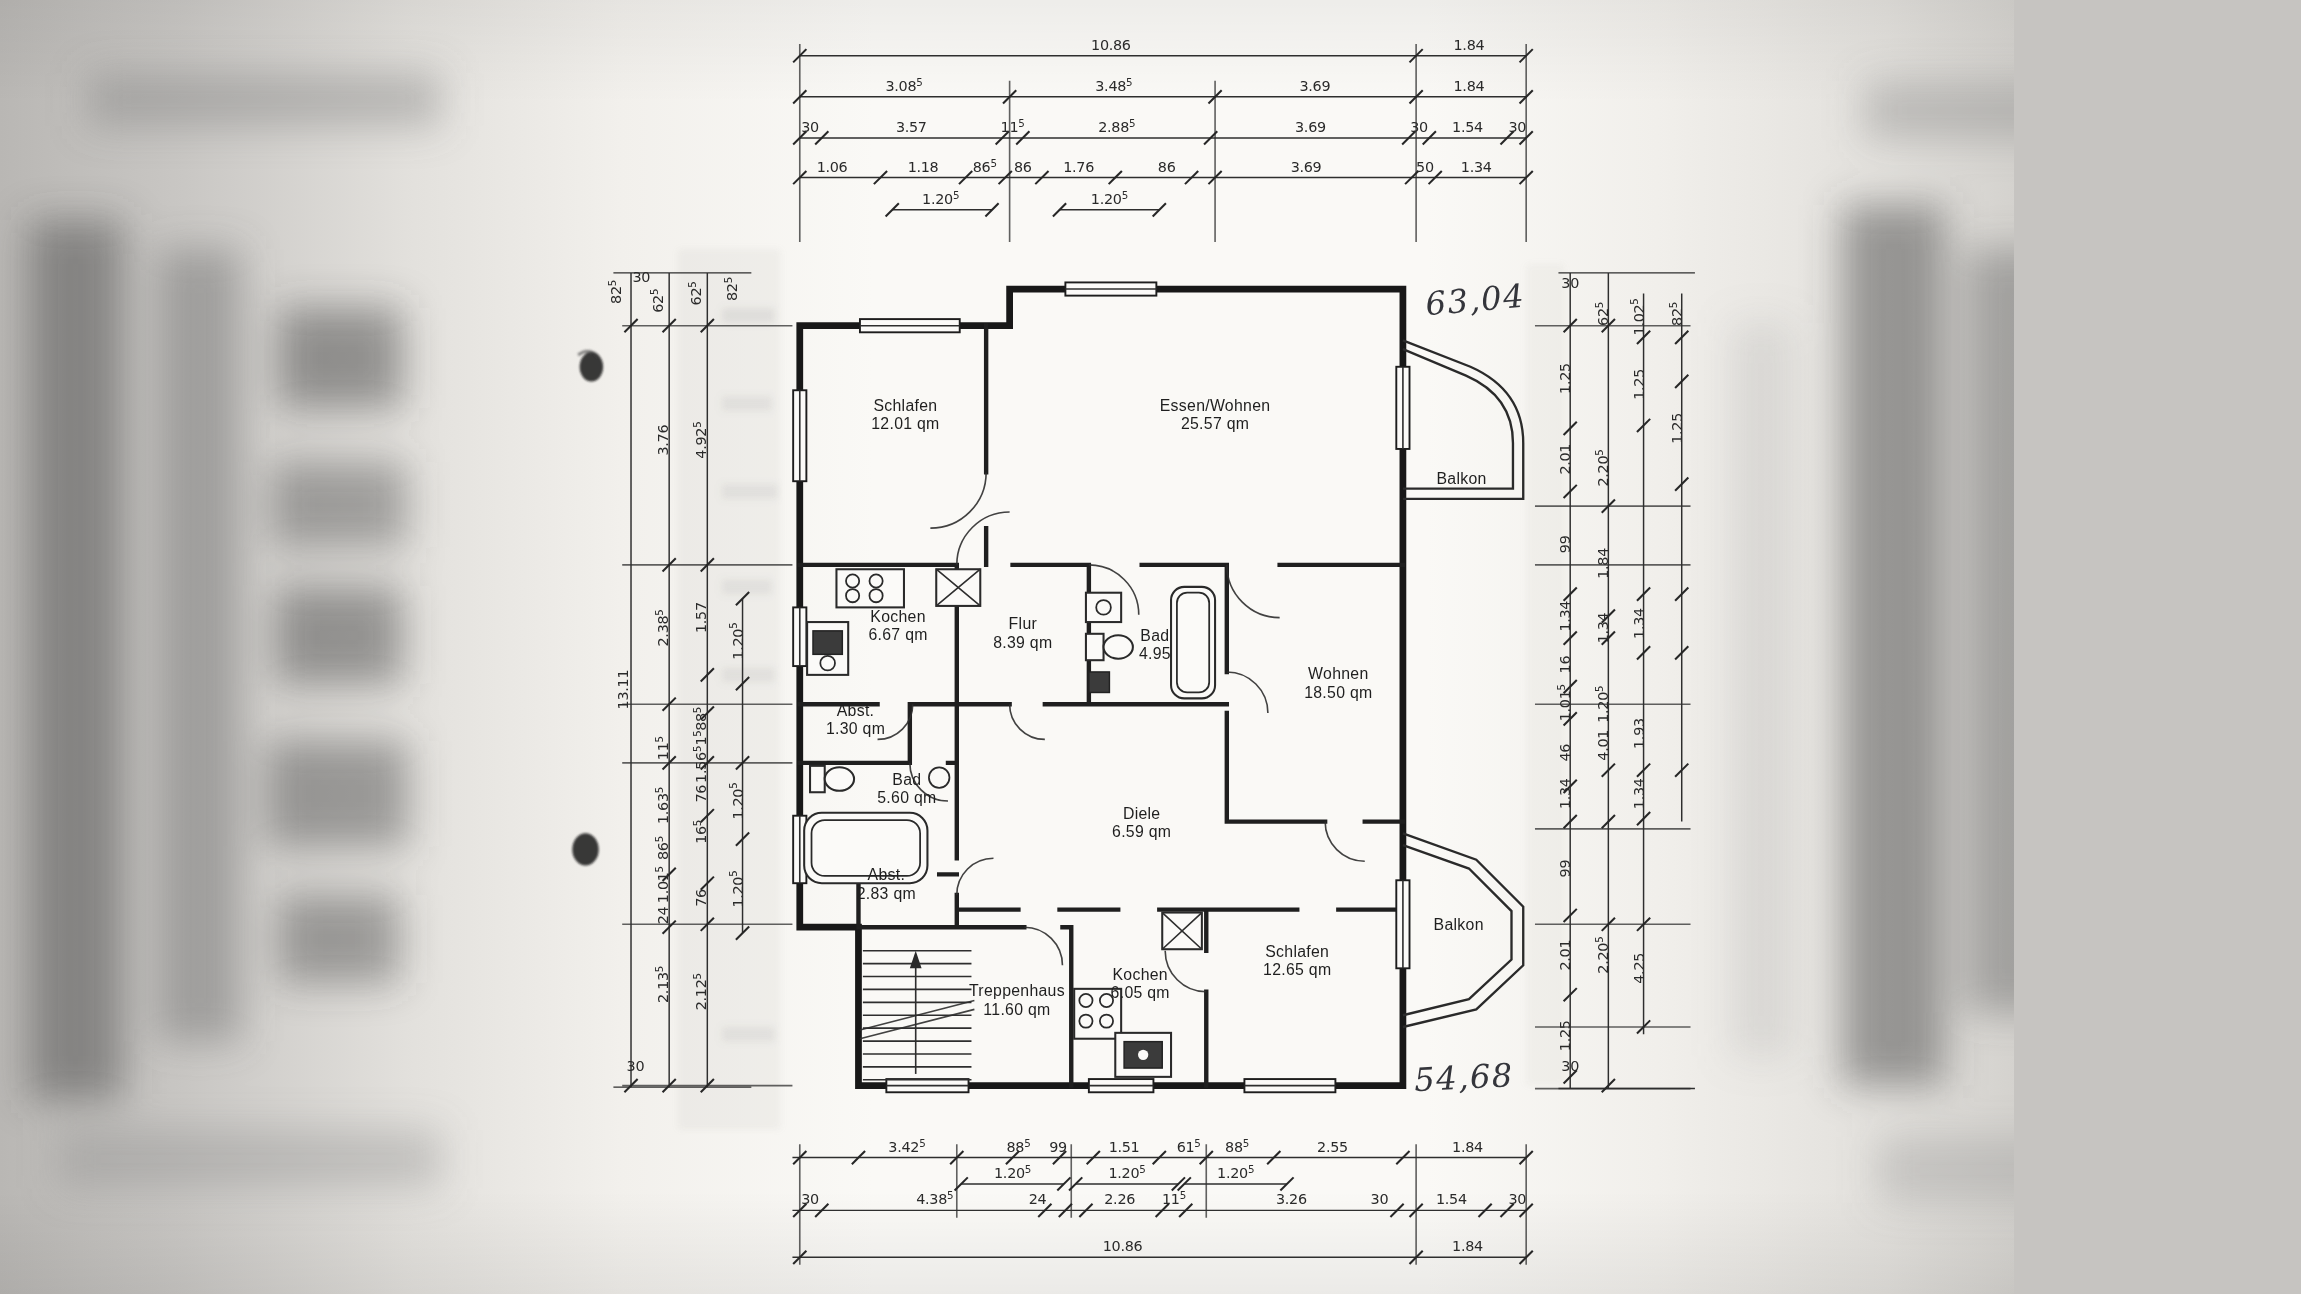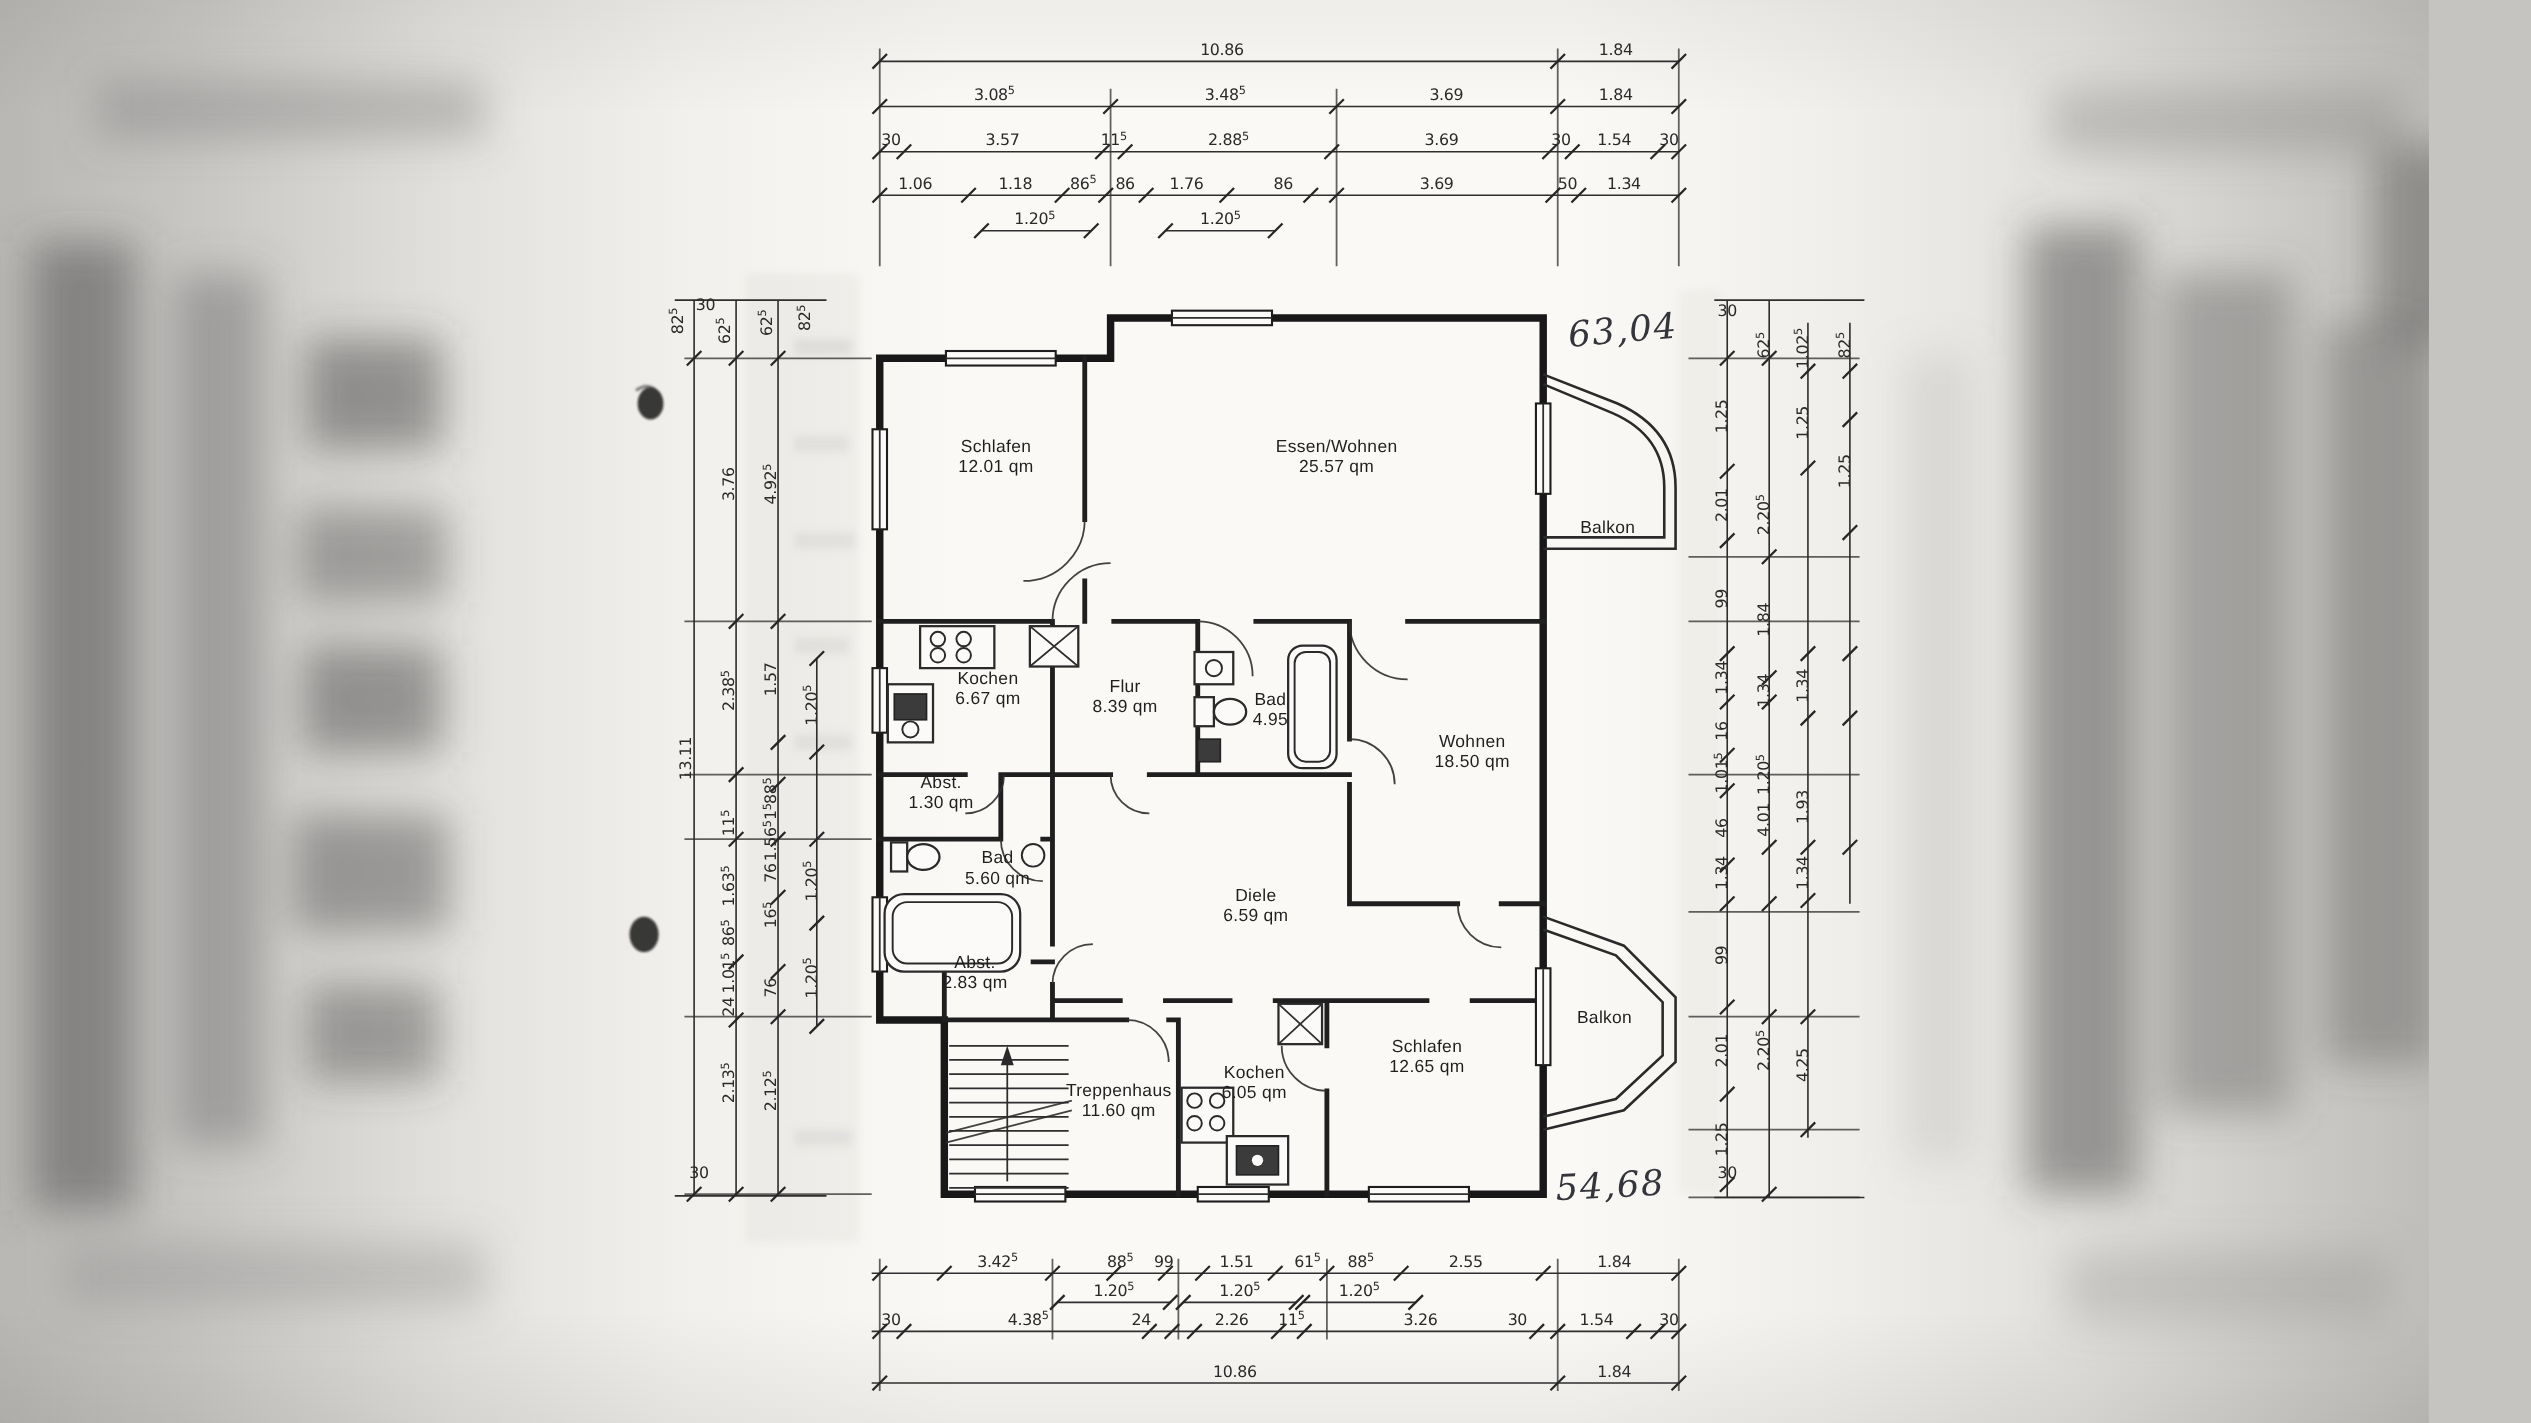--- a/index.html
+++ b/index.html
@@ -1,16 +1,16 @@
 <!DOCTYPE html>
 <html><head>
 <meta charset="utf-8">
 <style>
   html,body{margin:0;padding:0;background:#c6c4c1;}
-  #stage{position:relative;width:2208px;height:1294px;overflow:hidden;}
+  #stage{position:relative;width:2014px;height:1294px;overflow:hidden;}
   #stage svg{display:block;width:2301px;height:1294px;}
   .dim{font-family:"DejaVu Sans",sans-serif;font-size:9.8px;fill:#2a2a2a;letter-spacing:-0.2px;}
   .room{font-family:"Liberation Sans",sans-serif;font-size:10.8px;fill:#1f1f1f;letter-spacing:0.2px;}
   .hand{font-family:"DejaVu Serif",serif;font-style:italic;font-size:22px;fill:#34353b;letter-spacing:1px;}
   .chain{stroke:#2e2e2e;stroke-width:1;}
   .tick{stroke:#262626;stroke-width:1.4;}
   .thin{stroke:#2e2e2e;stroke-width:1.1;fill:none;}
   .wall-outer{stroke:#181818;stroke-width:4.6;fill:none;stroke-linecap:square;}
   .wall-in{stroke:#1f1f1f;stroke-width:3;fill:none;stroke-linecap:square;}
   .rail{stroke:#2a2a2a;stroke-width:1.6;fill:none;}

